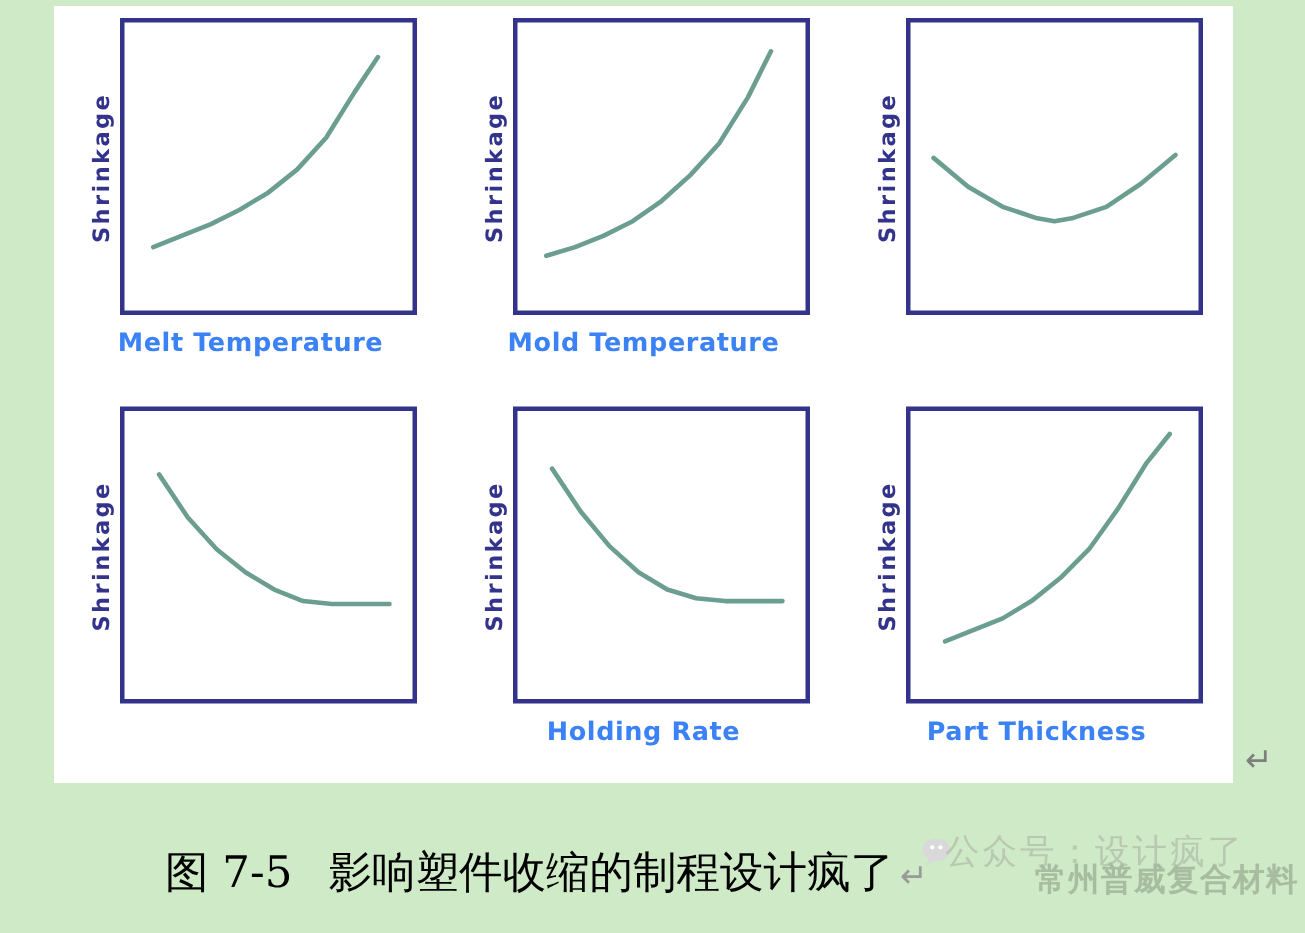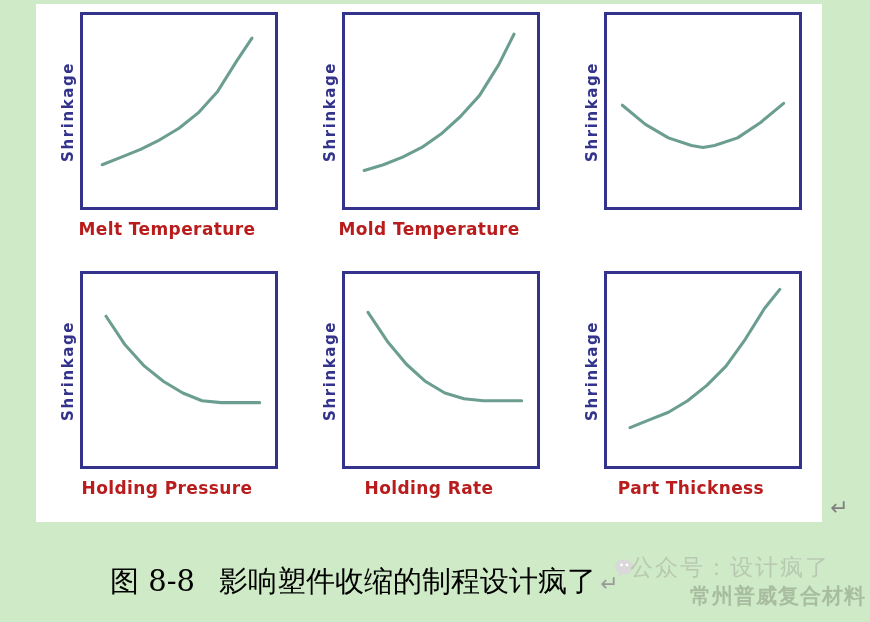--- a/index.html
+++ b/index.html
@@ -83,21 +83,21 @@
     width: 100%;
     height: 100%;
   }
 
   .x-axis-label {
     margin-top: 7px;
     font-family: "DejaVu Sans", sans-serif;
     font-weight: bold;
     font-size: 17px;
     letter-spacing: 0.4px;
-    color: #b91c1c;
+    color: #3b82f6;
     white-space: nowrap;
     text-align: center;
   }
 
   
   #paragraph-mark {
     position: absolute;
     left: 830px;
     top: 497px;
     font-size: 22px;
@@ -156,21 +156,21 @@
   #wm-chat-icon {
     position: absolute;
     left: 0px;
     top: 6px;
     width: 26px;
     height: 22px;
   }
   #wm-line2 {
     position: absolute;
     left: 76px;
-    top: 30px;
+    top: 20px;
     font-family: "DejaVu Sans", sans-serif;
     font-weight: bold;
     font-size: 21px;
     color: #a8bda0;
     white-space: nowrap;
     letter-spacing: 1px;
   }
 </style>
 </head>
 <body>
@@ -216,21 +216,20 @@
 
     <div class="panel">
       <div class="panel-body">
         <div class="y-axis-label">Shrinkage</div>
         <div class="plot-box">
           <svg viewBox="0 0 100 100" preserveAspectRatio="none">
             <polyline fill="none" stroke="#6b9e91" stroke-width="1.6" stroke-linecap="round" stroke-linejoin="round" points="12,22 22,37 32,48 42,56 52,62 62,66 72,67 82,67 92,67"></polyline>
           </svg>
         </div>
       </div>
-      <div class="x-axis-label">Holding Pressure</div>
     </div>
 
     <div class="panel">
       <div class="panel-body">
         <div class="y-axis-label">Shrinkage</div>
         <div class="plot-box">
           <svg viewBox="0 0 100 100" preserveAspectRatio="none">
             <polyline fill="none" stroke="#6b9e91" stroke-width="1.6" stroke-linecap="round" stroke-linejoin="round" points="12,20 22,35 32,47 42,56 52,62 62,65 72,66 82,66 92,66"></polyline>
           </svg>
         </div>
@@ -259,13 +258,13 @@
   <svg id="wm-chat-icon" viewBox="0 0 28 24">
     <ellipse cx="11" cy="9.5" rx="10" ry="8.2" fill="#d9d9d9"></ellipse>
     <polygon points="5,15 4,21 9,17.5" fill="#d9d9d9"></polygon>
     <circle cx="8" cy="7.5" r="1.5" fill="#ffffff"></circle>
     <circle cx="14" cy="7.5" r="1.5" fill="#ffffff"></circle>
   </svg>
   <div id="wm-line1">公众号：设计疯了</div>
   <div id="wm-line2">常州普威复合材料</div>
 </div>
 
-<div id="caption"><span class="cap-seg">图 8-8</span><span class="cap-gap"></span><span class="cap-seg">影响塑件收缩</span><span class="cap-underline">的制程</span><span class="cap-seg">设计疯了</span><span class="cap-pilcrow">↵</span></div>
+<div id="caption"><span class="cap-seg">图 7-5</span><span class="cap-gap"></span><span class="cap-seg">影响塑件收缩</span><span class="cap-underline">的制程</span><span class="cap-seg">设计疯了</span><span class="cap-pilcrow">↵</span></div>
 
 </body></html>

